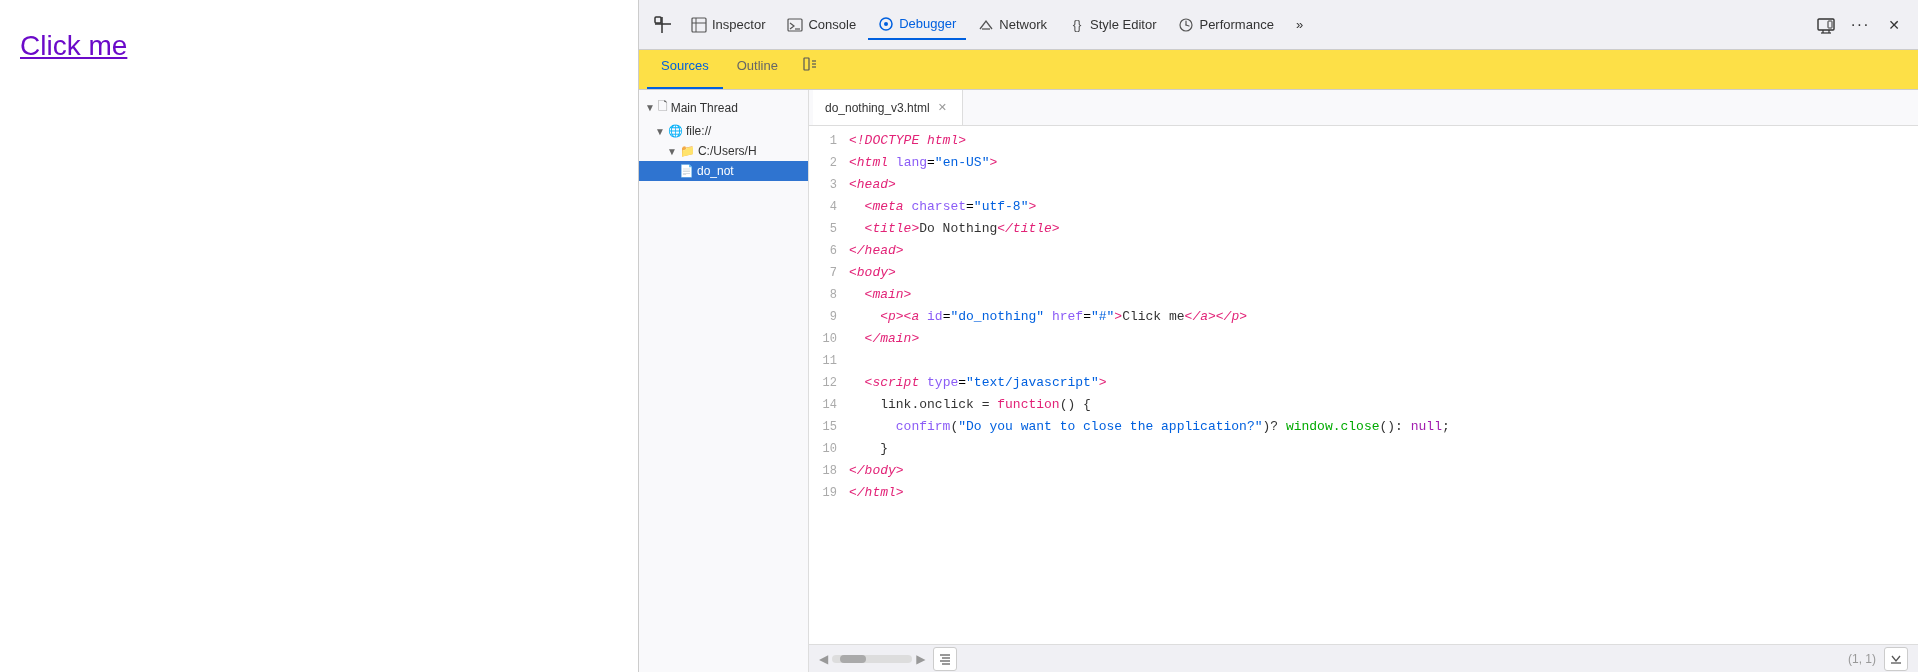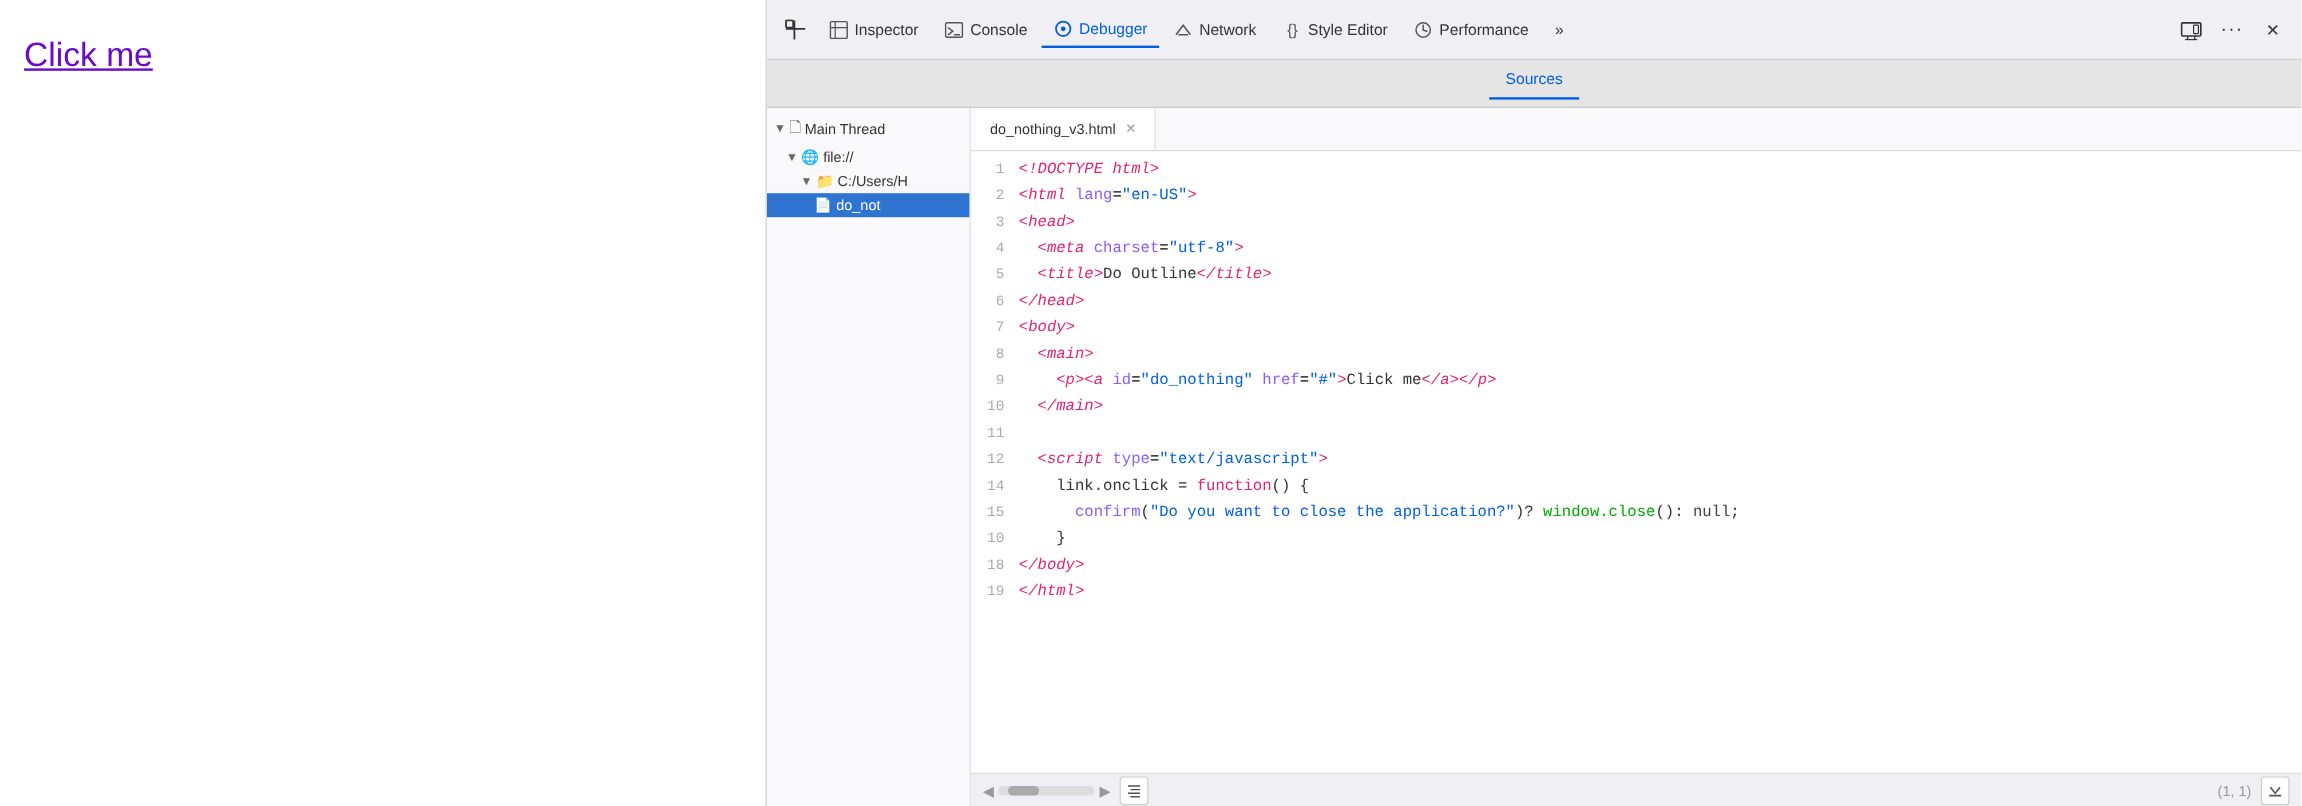--- a/index.html
+++ b/index.html
@@ -92,27 +92,25 @@
       align-items: center;
       justify-content: center;
       border-radius: 4px;
       color: #333;
       font-size: 16px;
     }
 
     
     .devtools-subtabs {
       display: flex;
-      align-items: center;
-      background: #e5e5e5;
+      background: #fde047;
       border-bottom: 1px solid #ccc;
       height: 40px;
       padding: 0 8px;
       flex-shrink: 0;
-      flex-direction: column;
     }
     .subtab {
       padding: 8px 14px;
       cursor: pointer;
       font-size: 13px;
       color: #666;
       border-bottom: 2px solid transparent;
     }
     .subtab.active {
       color: #0060df;
@@ -459,21 +457,21 @@
         <div class="code-line">
           <span class="line-number">3</span>
           <span class="line-content"><span class="c-tag">&lt;head&gt;</span></span>
         </div>
         <div class="code-line">
           <span class="line-number">4</span>
           <span class="line-content">  <span class="c-tag">&lt;meta</span> <span class="c-attr">charset</span>=<span class="c-str">"utf-8"</span><span class="c-tag">&gt;</span></span>
         </div>
         <div class="code-line">
           <span class="line-number">5</span>
-          <span class="line-content">  <span class="c-tag">&lt;title&gt;</span><span class="c-plain">Do Outline</span><span class="c-tag">&lt;/title&gt;</span></span>
+          <span class="line-content">  <span class="c-tag">&lt;title&gt;</span><span class="c-plain">Do Nothing</span><span class="c-tag">&lt;/title&gt;</span></span>
         </div>
         <div class="code-line">
           <span class="line-number">6</span>
           <span class="line-content"><span class="c-tag">&lt;/head&gt;</span></span>
         </div>
         <div class="code-line">
           <span class="line-number">7</span>
           <span class="line-content"><span class="c-tag">&lt;body&gt;</span></span>
         </div>
         <div class="code-line">
@@ -495,21 +493,21 @@
         <div class="code-line">
           <span class="line-number">12</span>
           <span class="line-content">  <span class="c-tag">&lt;script</span> <span class="c-attr">type</span>=<span class="c-str">"text/javascript"</span><span class="c-tag">&gt;</span></span>
         </div>
         <div class="code-line">
           <span class="line-number">14</span>
           <span class="line-content">    <span class="c-js-plain">link.onclick = </span><span class="c-js-key">function</span><span class="c-js-plain">() {</span></span>
         </div>
         <div class="code-line">
           <span class="line-number">15</span>
-          <span class="line-content">      <span class="c-js-fn">confirm</span><span class="c-js-plain">(</span><span class="c-str">"Do you want to close the application?"</span><span class="c-js-plain">)? </span><span style="color:#0a0">window.close</span><span class="c-js-plain">(): </span><span class="c-js-key" style="color:#404040">null</span><span class="c-js-plain">;</span></span>
+          <span class="line-content">      <span class="c-js-fn">confirm</span><span class="c-js-plain">(</span><span class="c-str">"Do you want to close the application?"</span><span class="c-js-plain">)? </span><span style="color:#0a0">window.close</span><span class="c-js-plain">(): </span><span class="c-js-key" style="color:#a21caf">null</span><span class="c-js-plain">;</span></span>
         </div>
         <div class="code-line">
           <span class="line-number">10</span>
           <span class="line-content">    <span class="c-js-plain">}</span></span>
         </div>
         <div class="code-line">
           <span class="line-number">18</span>
           <span class="line-content"><span class="c-tag">&lt;/body&gt;</span></span>
         </div>
         <div class="code-line">

